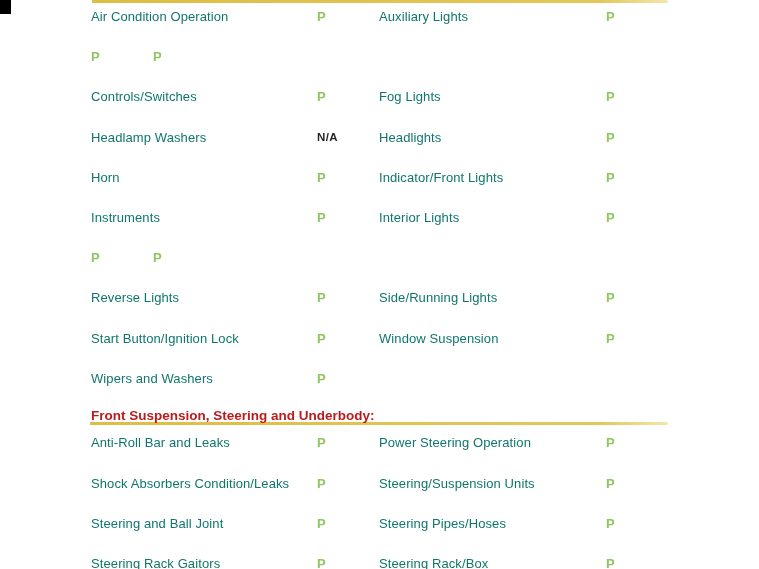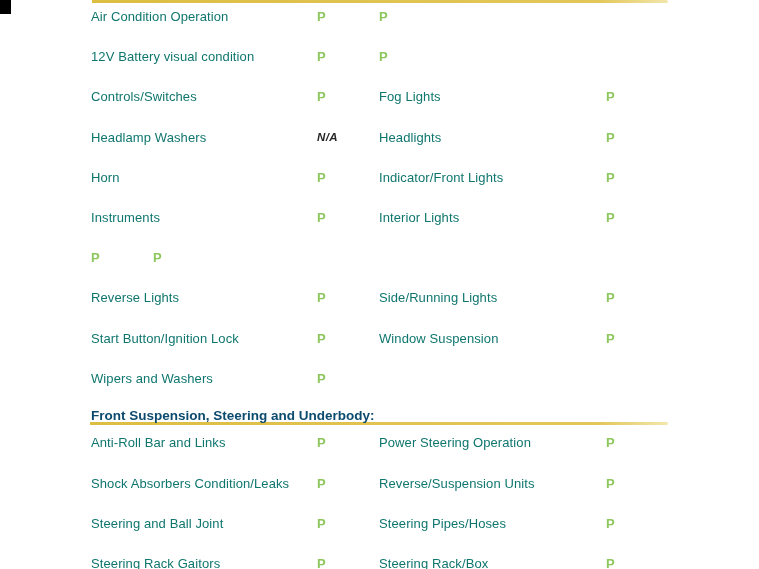--- a/index.html
+++ b/index.html
@@ -30,46 +30,46 @@
   .label-l { width: 226px; }
   .status-l { width: 62px; }
   .label-r { width: 227px; }
   .status-r { flex: 1; }
   .item-label {
     font-size: 13px; color: #0f766e; letter-spacing: 0.1px;
     white-space: nowrap;
   }
   .status { font-size: 13px; font-weight: bold; }
   .status.pass { color: #8dc75e; }
-  .status.na { color: #262626; font-size: 11.5px; letter-spacing: 0.4px; font-style: italic; }
+  .status.na { color: #262626; font-size: 11.5px; letter-spacing: 0.4px; }
   .sec-header {
-    font-size: 13.5px; font-weight: bold; color: #0c4a6e;
+    font-size: 13.5px; font-weight: bold; color: #b91c1c;
     margin: 12px 0 0 0; line-height: 12px; white-space: nowrap;
   }
   .sec-underline {
     height: 2.5px; width: 578px; margin: 0 0 -2px -1px;
     background: linear-gradient(to right, #dcbe43, #e3c75a 88%, #f2e6ab);
     border-radius: 0 2px 2px 0;
   }
 </style>
 </head>
 <body>
 
 <div class="page">
   <div class="corner-artifact"></div>
   <div class="top-rule"></div>
   <div class="content">
       <section class="section first">
         <div class="row">
           <span class="cell label-l item-label">Air Condition Operation</span>
           <span class="cell status-l status pass">P</span>
+          <span class="cell label-r item-label">Auxiliary Lights</span>
           <span class="cell status-r status pass">P</span>
         </div>
         <div class="row">
-          <span class="cell label-l item-label">12V Battery visual condition</span>
           <span class="cell status-l status pass">P</span>
           <span class="cell status-r status pass">P</span>
         </div>
         <div class="row">
           <span class="cell label-l item-label">Controls/Switches</span>
           <span class="cell status-l status pass">P</span>
           <span class="cell label-r item-label">Fog Lights</span>
           <span class="cell status-r status pass">P</span>
         </div>
         <div class="row">
@@ -110,29 +110,29 @@
           <span class="cell label-l item-label">Wipers and Washers</span>
           <span class="cell status-l status pass">P</span>
           <span class="cell label-r item-label"></span>
           <span class="cell status-r status"></span>
         </div>
       </section>
       <section class="section">
         <div class="sec-header">Front Suspension, Steering and Underbody:</div>
         <div class="sec-underline"></div>
         <div class="row">
-          <span class="cell label-l item-label">Anti-Roll Bar and Links</span>
+          <span class="cell label-l item-label">Anti-Roll Bar and Leaks</span>
           <span class="cell status-l status pass">P</span>
           <span class="cell label-r item-label">Power Steering Operation</span>
           <span class="cell status-r status pass">P</span>
         </div>
         <div class="row">
           <span class="cell label-l item-label">Shock Absorbers Condition/Leaks</span>
           <span class="cell status-l status pass">P</span>
-          <span class="cell label-r item-label">Reverse/Suspension Units</span>
+          <span class="cell label-r item-label">Steering/Suspension Units</span>
           <span class="cell status-r status pass">P</span>
         </div>
         <div class="row">
           <span class="cell label-l item-label">Steering and Ball Joint</span>
           <span class="cell status-l status pass">P</span>
           <span class="cell label-r item-label">Steering Pipes/Hoses</span>
           <span class="cell status-r status pass">P</span>
         </div>
         <div class="row">
           <span class="cell label-l item-label">Steering Rack Gaitors</span>

